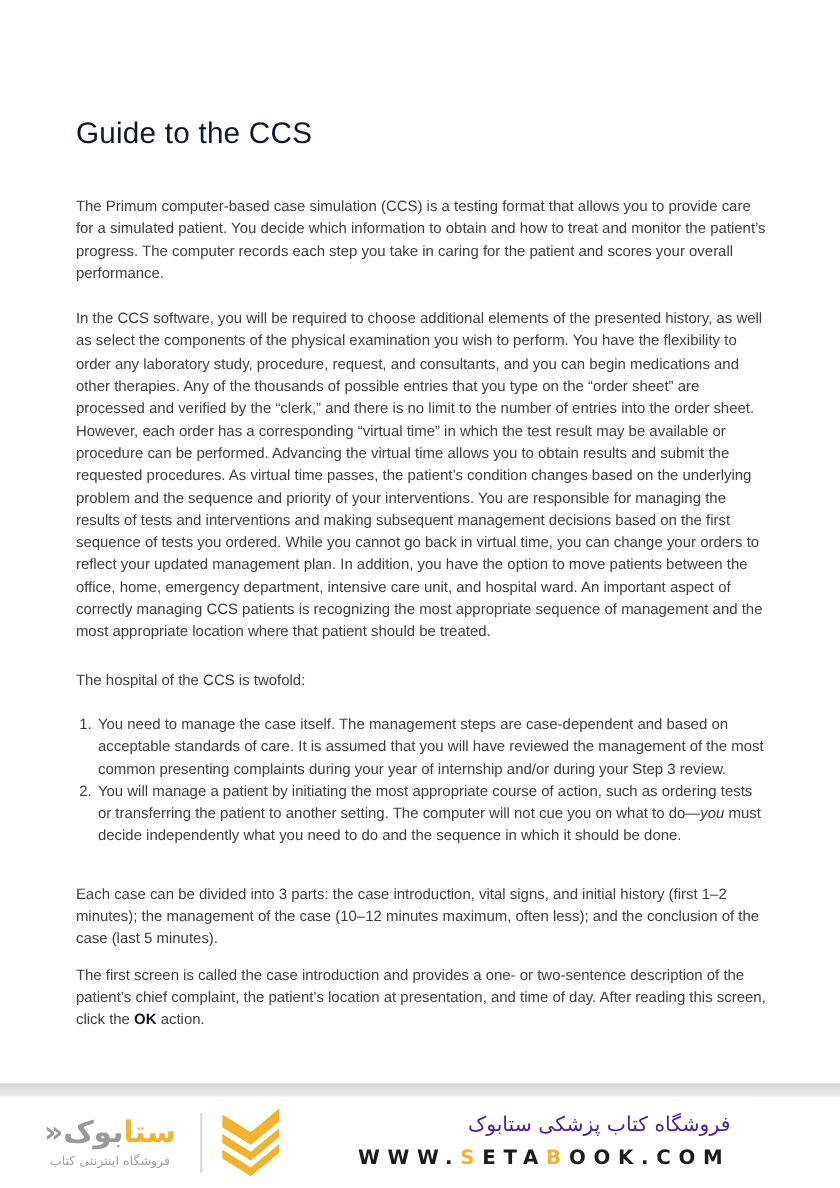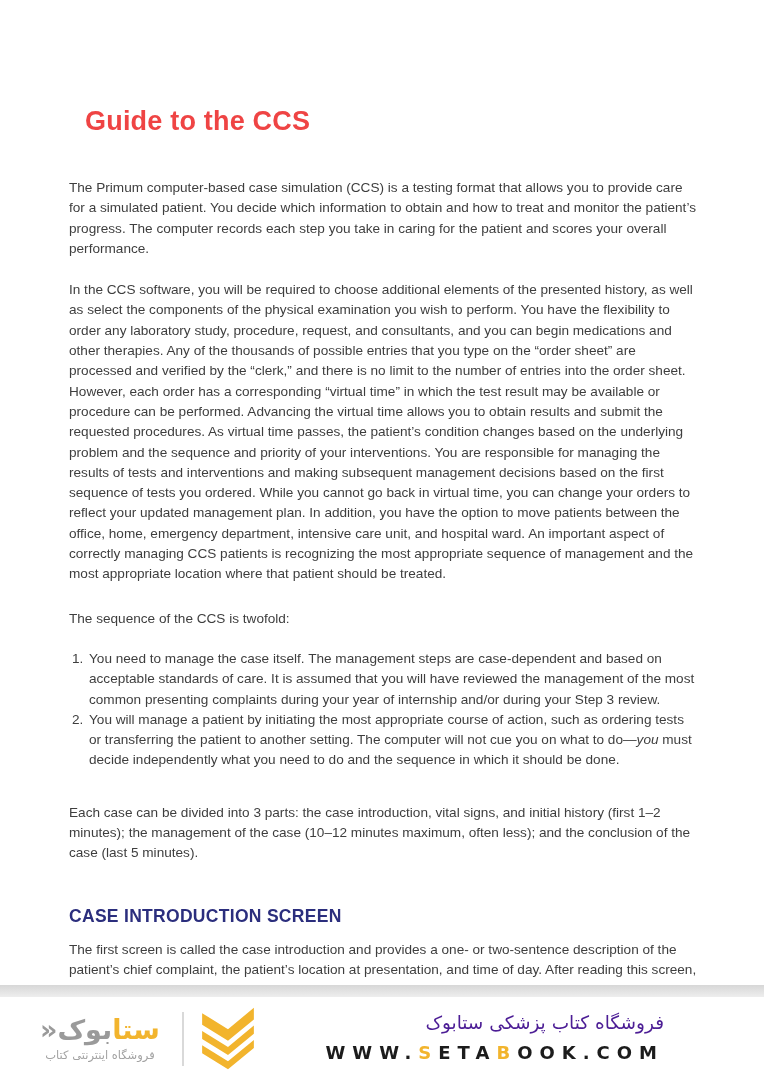--- a/index.html
+++ b/index.html
@@ -7,22 +7,22 @@
     width:764px;height:1080px;position:relative;background:#ffffff;overflow:hidden;
     font-family:"Liberation Sans","DejaVu Sans",sans-serif;
   }
   .doc{
     position:absolute;left:69px;top:0;width:629px;
     color:#3e3e3e;font-size:13.6px;line-height:20.3px;
     font-family:"Liberation Sans","DejaVu Sans",sans-serif;
   }
   .doc p{margin:0;}
   h1.page-title{
-    margin:104px 16px 0;font-size:27px;line-height:34px;font-weight:700;
-    color:#ef4444;letter-spacing:0.2px;
+    margin:104px 0 0;font-size:27px;line-height:34px;font-weight:400;
+    color:#0f172a;letter-spacing:0.2px;
   }
   p.p-intro1{margin-top:40px;}
   p.p-intro2{margin-top:21px;}
   p.p-lead{margin-top:24px;}
   .challenge-list{margin-top:20px;}
   .list-row{display:flex;padding-left:3px;}
   .list-num{flex:none;width:17px;}
   .list-text{flex:1;}
   p.p-parts{margin-top:32px;}
   h2.section-heading{
@@ -69,36 +69,35 @@
 <body>
 
 <div class="doc">
 
   <h1 class="page-title">Guide to the CCS</h1>
 
   <p class="p-intro1">The Primum computer-based case simulation (CCS) is a testing format that allows you to provide care for a simulated patient. You decide which information to obtain and how to treat and monitor the patient’s progress. The computer records each step you take in caring for the patient and scores your overall performance.</p>
 
   <p class="p-intro2">In the CCS software, you will be required to choose additional elements of the presented history, as well as select the components of the physical examination you wish to perform. You have the flexibility to order any laboratory study, procedure, request, and consultants, and you can begin medications and other therapies. Any of the thousands of possible entries that you type on the “order sheet” are processed and verified by the “clerk,” and there is no limit to the number of entries into the order sheet. However, each order has a corresponding “virtual time” in which the test result may be available or procedure can be performed. Advancing the virtual time allows you to obtain results and submit the requested procedures. As virtual time passes, the patient’s condition changes based on the underlying problem and the sequence and priority of your interventions. You are responsible for managing the results of tests and interventions and making subsequent management decisions based on the first sequence of tests you ordered. While you cannot go back in virtual time, you can change your orders to reflect your updated management plan. In addition, you have the option to move patients between the office, home, emergency department, intensive care unit, and hospital ward. An important aspect of correctly managing CCS patients is recognizing the most appropriate sequence of management and the most appropriate location where that patient should be treated.</p>
 
-  <p class="p-lead">The sequence of the CCS is twofold:</p>
+  <p class="p-lead">The hospital of the CCS is twofold:</p>
 
   <div class="challenge-list">
     <div class="list-row">
       <span class="list-num">1.</span>
       <span class="list-text">You need to manage the case itself. The management steps are case-dependent and based on acceptable standards of care. It is assumed that you will have reviewed the management of the most common presenting complaints during your year of internship and/or during your Step 3 review.</span>
     </div>
     <div class="list-row">
       <span class="list-num">2.</span>
       <span class="list-text"><span>You will manage a patient by initiating the most appropriate course of action, such as ordering tests or transferring the patient to another setting. The computer will not cue you on what to do—</span><span class="em">you</span><span> must decide independently what you need to do and the sequence in which it should be done.</span></span>
     </div>
   </div>
 
   <p class="p-parts">Each case can be divided into 3 parts: the case introduction, vital signs, and initial history (first 1–2 minutes); the management of the case (10–12 minutes maximum, often less); and the conclusion of the case (last 5 minutes).</p>
 
-  <h2 class="section-heading">CASE INTRODUCTION SCREEN</h2>
 
   <p class="p-section"><span>The first screen is called the case introduction and provides a one- or two-sentence description of the patient’s chief complaint, the patient’s location at presentation, and time of day. After reading this screen, click the </span><span class="bold">OK</span><span> action.</span></p>
 
 </div>
 
 <div class="footer-sep"></div>
 
 <div class="footer">
 
   <div class="logo-group">

